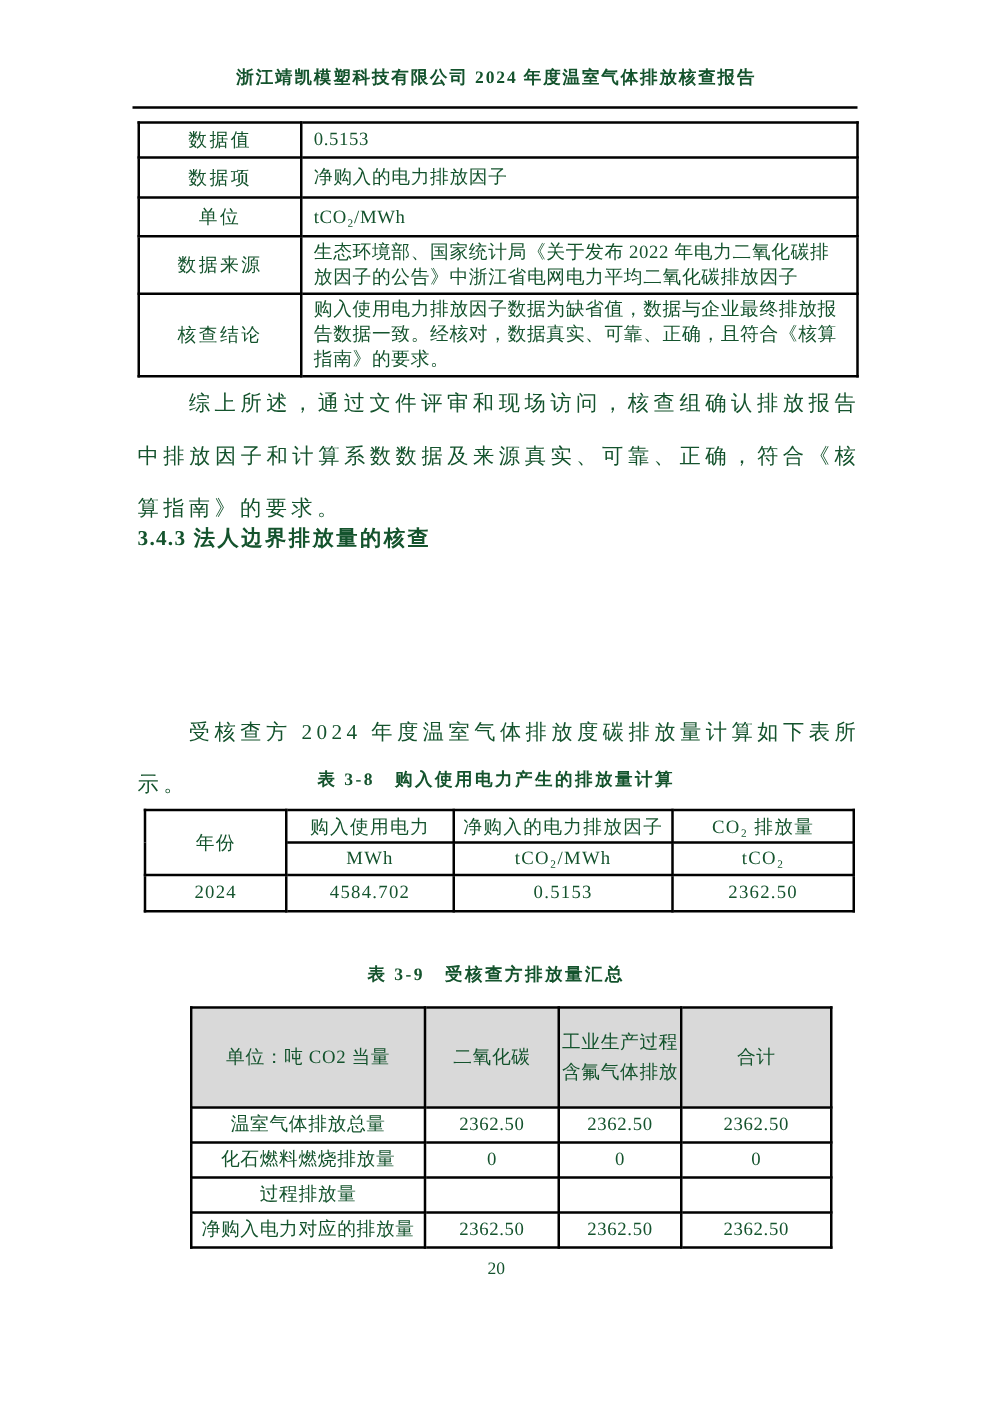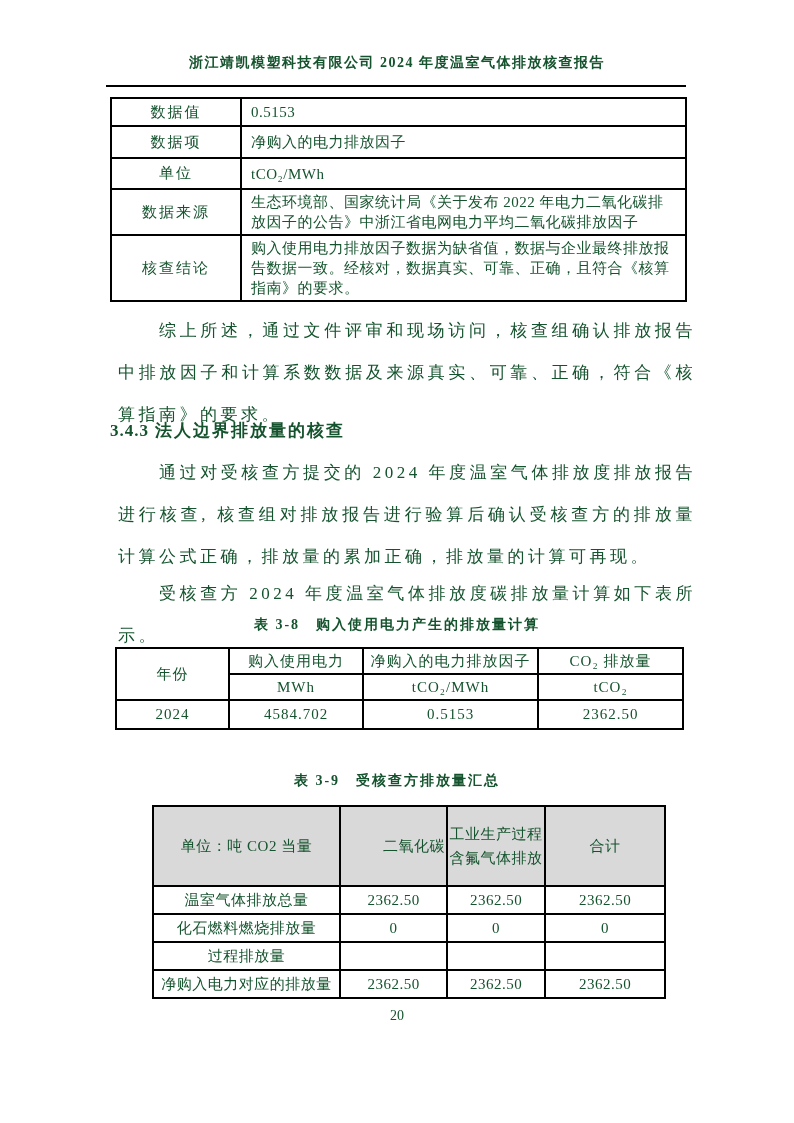--- a/index.html
+++ b/index.html
@@ -15,21 +15,21 @@
   .hdr-rule{position:absolute;top:85px;left:106px;width:580px;border-top:2px solid #000;}
   
   table{border-collapse:collapse;table-layout:fixed;font-size:15px;}
   td{border:2px solid #000;overflow:hidden;vertical-align:middle;}
   
   .info-table{position:absolute;left:110px;top:97px;width:575px;}
   .info-table .lab{text-align:center;letter-spacing:2px;}
   .info-table .val{text-align:left;padding:2px 9px;line-height:20px;letter-spacing:0.5px;}
   
   .para{
-    position:absolute;left:110px;width:578px;margin:8px;
+    position:absolute;left:110px;width:578px;margin:0;
     font-size:17px;line-height:42px;letter-spacing:3.5px;
     text-indent:41px;text-align:justify;text-align-last:left;
   }
   .p-summary{top:302px;}
   .p-verify{top:444px;}
   .p-intro{top:565px;}
   .sec-heading{
     position:absolute;left:110px;top:419px;width:578px;
     font-size:17px;font-weight:bold;line-height:23px;letter-spacing:1px;
   }
@@ -88,21 +88,20 @@
     </tr>
   </tbody>
     </table>
 
   <p class="para p-summary">综上所述，通过文件评审和现场访问，核查组确认排放报告中排放因子和计算系数数据及来源真实、可靠、正确，符合《核算指南》的要求。</p>
 
   <div class="sec-heading">
     <span>3.4.3</span><span class="sh-title">法人边界排放量的核查</span>
   </div>
 
-  <p class="para p-verify">通过对受核查方提交的 2024 年度温室气体排放度排放报告进行核查, 核查组对排放报告进行验算后确认受核查方的排放量计算公式正确，排放量的累加正确，排放量的计算可再现。</p>
 
   <p class="para p-intro">受核查方 2024 年度温室气体排放度碳排放量计算如下表所示。</p>
 
   <div class="caption cap38">
     <span>表 3-8</span><span class="cap-title">购入使用电力产生的排放量计算</span>
   </div>
 
   <table class="t38">
     <colgroup>
         <col style="width:113px">
@@ -138,21 +137,21 @@
   <table class="t39">
     <colgroup>
         <col style="width:187px">
         <col style="width:107px">
         <col style="width:98px">
         <col style="width:120px">
       </colgroup>
     <tbody>
         <tr style="height:80px">
       <td class="hd1" style="background: rgb(217, 217, 217);">单位：吨 CO2 当量</td>
-      <td style="background: rgb(217, 217, 217); text-align: right;">二氧化碳</td>
+      <td style="background: rgb(217, 217, 217);">二氧化碳</td>
       <td style="background: rgb(217, 217, 217);">工业生产过程含氟气体排放</td>
       <td style="background: rgb(217, 217, 217);">合计</td>
     </tr>
     <tr style="height:26px">
       <td>温室气体排放总量</td>
       <td>2362.50</td>
       <td>2362.50</td>
       <td>2362.50</td>
     </tr>
     <tr style="height:27px">

